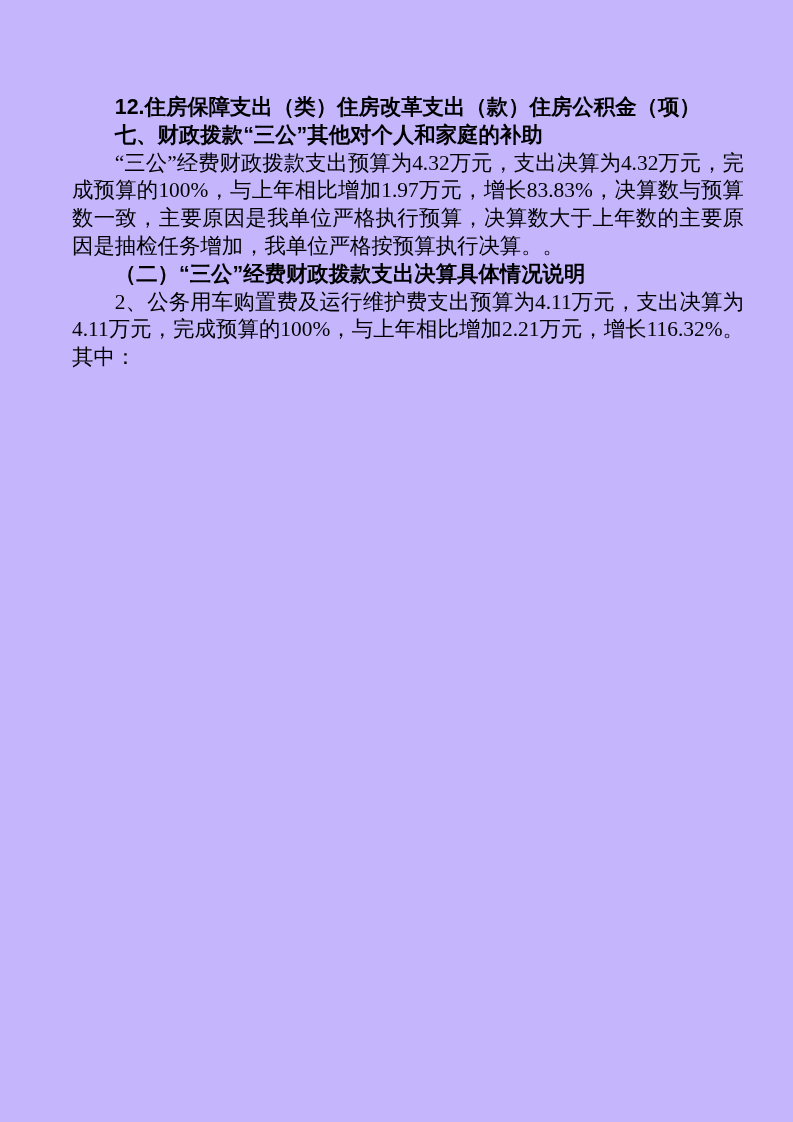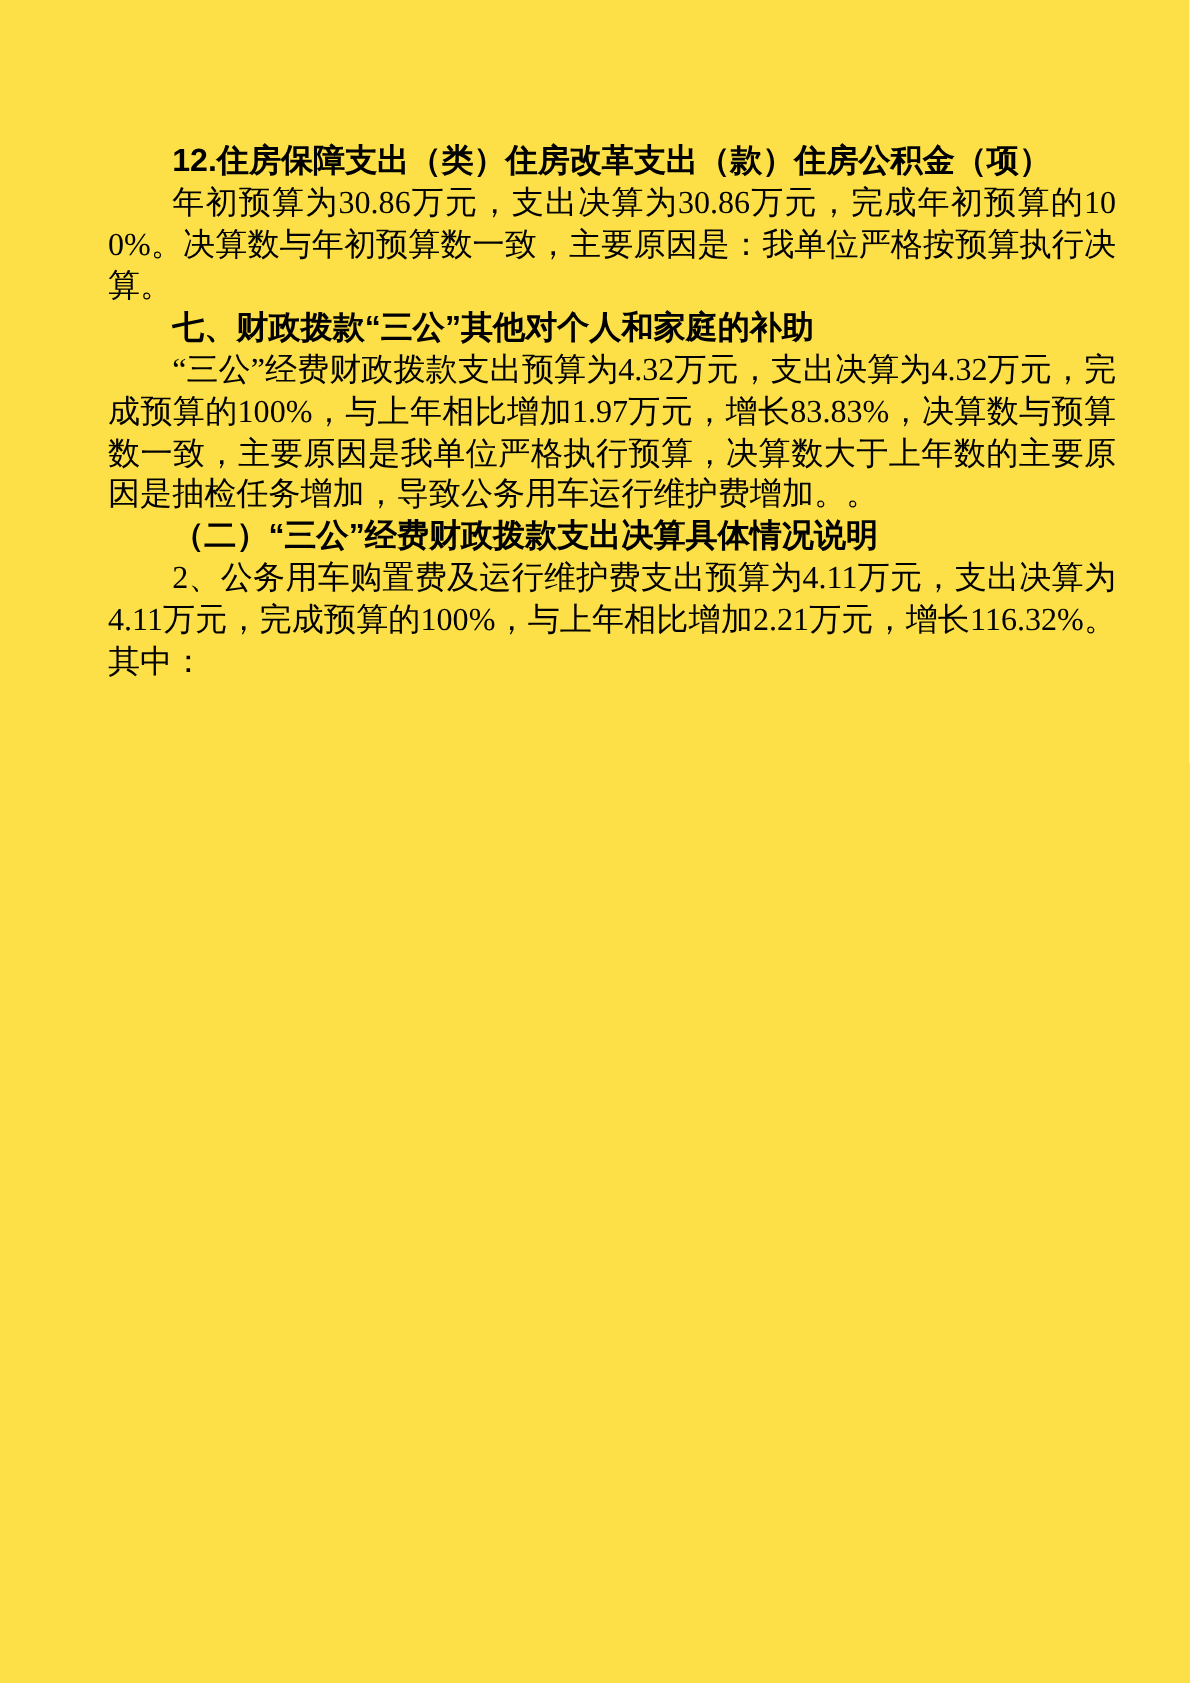--- a/index.html
+++ b/index.html
@@ -4,21 +4,21 @@
 <style>
   html, body {
     margin: 0;
     padding: 0;
     background: #ffffff;
   }
   .page {
     position: relative;
     width: 793px;
     height: 1122px;
-    background: #fde047;
+    background: #c4b5fd;
     color: #000000;
     box-sizing: border-box;
     padding: 94px 49px 0 72px;
     overflow: hidden;
   }
   .para {
     margin: 0;
     padding: 0;
     font-family: "Liberation Serif", serif;
     font-size: 21.4px;
@@ -32,18 +32,17 @@
     font-family: "Liberation Sans", sans-serif;
     font-weight: 700;
     text-align: left;
   }
 </style>
 </head>
 <body>
 
 <div class="page" id="doc">
     <p class="para heading">12.住房保障支出（类）住房改革支出（款）住房公积金（项）</p>
-    <p class="para">年初预算为30.86万元，支出决算为30.86万元，完成年初预算的100%。决算数与年初预算数一致，主要原因是：我单位严格按预算执行决算。</p>
     <p class="para heading">七、财政拨款“三公”其他对个人和家庭的补助</p>
-    <p class="para">“三公”经费财政拨款支出预算为4.32万元，支出决算为4.32万元，完成预算的100%，与上年相比增加1.97万元，增长83.83%，决算数与预算数一致，主要原因是我单位严格执行预算，决算数大于上年数的主要原因是抽检任务增加，导致公务用车运行维护费增加。。</p>
+    <p class="para">“三公”经费财政拨款支出预算为4.32万元，支出决算为4.32万元，完成预算的100%，与上年相比增加1.97万元，增长83.83%，决算数与预算数一致，主要原因是我单位严格执行预算，决算数大于上年数的主要原因是抽检任务增加，我单位严格按预算执行决算。。</p>
     <p class="para heading">（二）“三公”经费财政拨款支出决算具体情况说明</p>
     <p class="para">2、公务用车购置费及运行维护费支出预算为4.11万元，支出决算为4.11万元，完成预算的100%，与上年相比增加2.21万元，增长116.32%。其中：</p>
   </div>
 
 </body></html>

